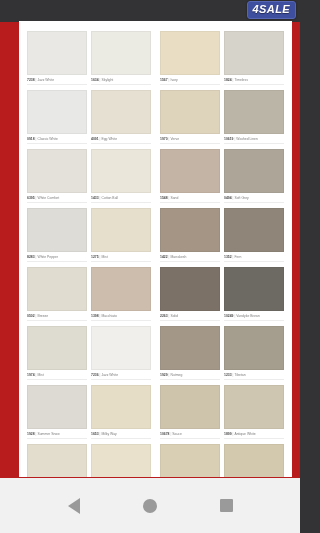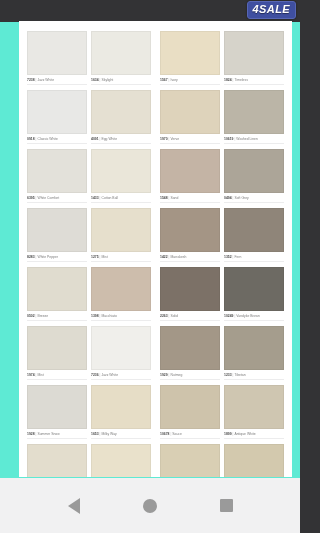--- a/index.html
+++ b/index.html
@@ -9,21 +9,21 @@
     height: 533px;
     overflow: hidden;
     background: #333335;
     font-family: "Liberation Sans", sans-serif;
   }
 
   #screen {
     position: relative;
     width: 300px;
     height: 533px;
-    background: #5eead4;
+    background: #b91c1c;
     overflow: hidden;
   }
 
   
   #top-bar {
     position: absolute;
     left: 0; top: 0;
     width: 300px; height: 22px;
     background: #333335;
   }

